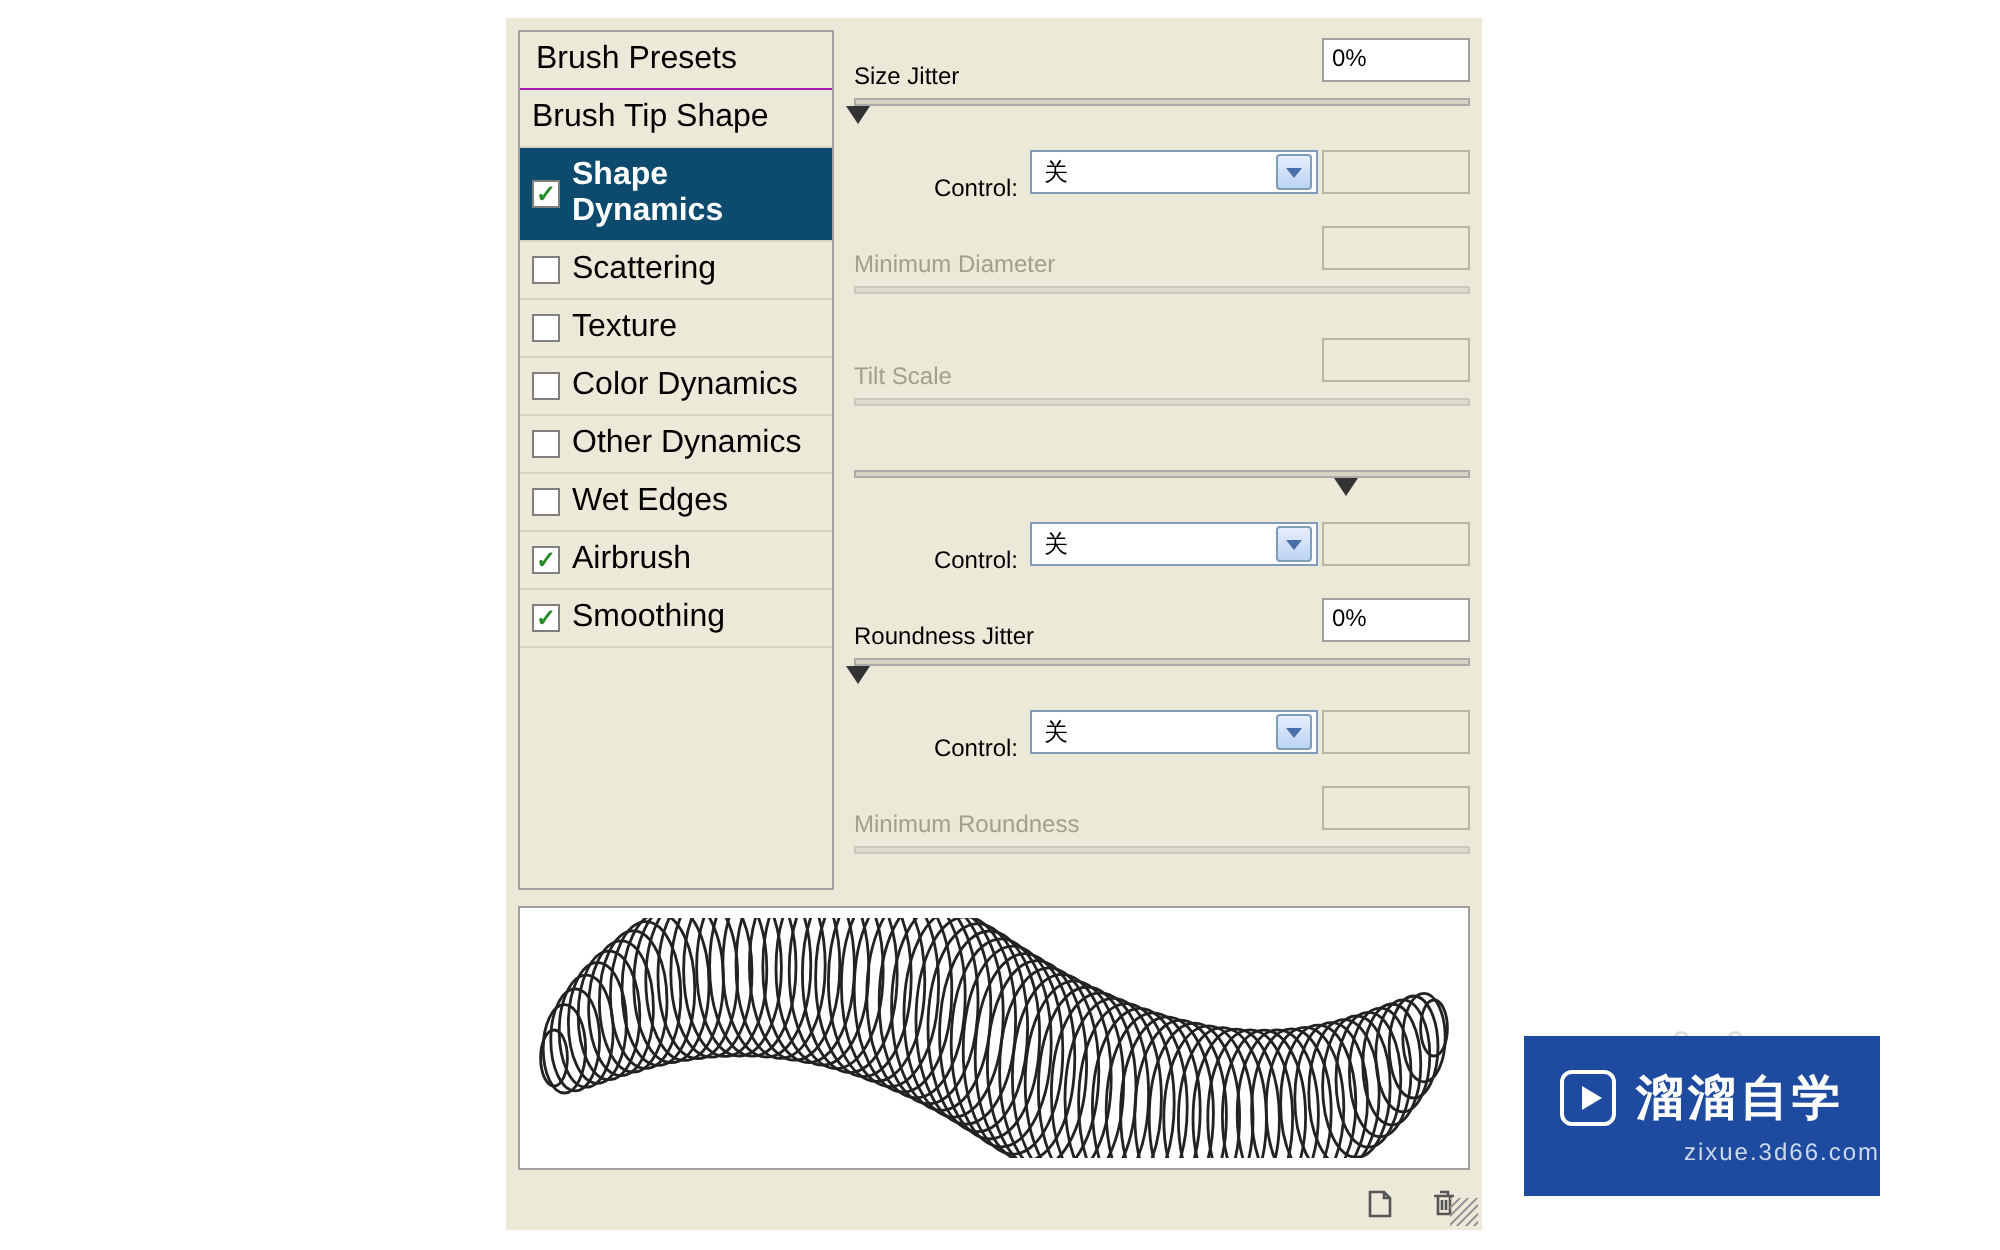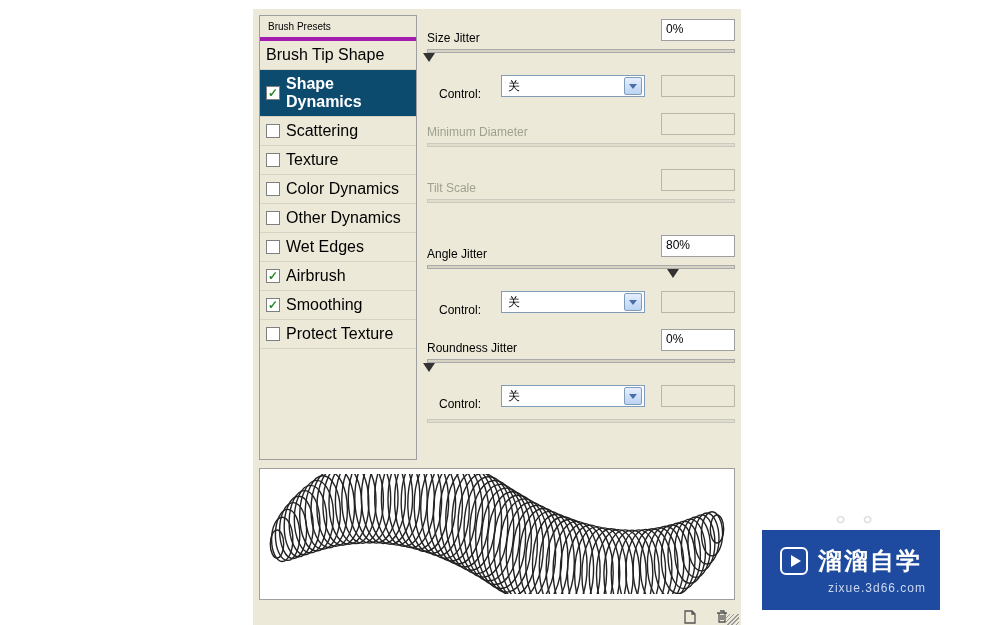--- a/index.html
+++ b/index.html
@@ -26,23 +26,23 @@
     padding: 0 0 4px 0;
   }
   .sidebar {
     width: 158px;
     margin: 6px 0 0 6px;
     border: 1px solid #9f9f9f;
     background: #ece9d8;
   }
   .sidebar-header {
     background: #ece9d8;
-    border-bottom: 4px solid #a21caf;
+    border-bottom: 1px solid #a21caf;
     padding: 5px 8px;
-    font-size: 10px;
+    font-size: 16px;
   }
   .sidebar-item {
     padding: 5px 8px 5px 6px;
     border-bottom: 1px solid #d6d3c3;
     display: flex;
     align-items: center;
     cursor: pointer;
     font-size: 16px;
   }
   .sidebar-item:last-child { border-bottom: none; }
@@ -108,21 +108,21 @@
     width: 0; height: 0;
     border-left: 6px solid transparent;
     border-right: 6px solid transparent;
     border-top: 9px solid #333;
   }
   .slider.disabled .slider-track { opacity: 0.5; }
   .control-row {
     display: flex;
     align-items: center;
     justify-content: flex-end;
-    gap: 16px;
+    gap: 2px;
     margin-bottom: 8px;
   }
   .control-row .setting-label { margin-right: 4px; }
   .dropdown {
     width: 144px;
     height: 22px;
     border: 1px solid #7f9db9;
     background: #fff;
     display: flex;
     align-items: center;
@@ -170,41 +170,41 @@
   }
   .footer-icon {
     width: 18px; height: 18px;
     color: #666;
     display:flex;align-items:center;justify-content:center;
     font-size:14px;
   }
   .watermark {
     position: absolute;
     right: 60px;
-    bottom: 15px;
+    bottom: 27px;
     width: 178px;
     height: 80px;
     background: #1e4ba0;
     color: #fff;
     display: flex;
     flex-direction: column;
     align-items: center;
     justify-content: center;
     font-size: 13px;
   }
   .wm-main { display:flex;align-items:center;gap:10px;}
   .wm-play {
     width: 28px;height:28px;border:2px solid #fff;border-radius:6px;
     display:flex;align-items:center;justify-content:center;
   }
   .wm-play::after{
     content:"";border-left:10px solid #fff;border-top:6px solid transparent;border-bottom:6px solid transparent;margin-left:3px;
   }
   .wm-text { font-size: 24px; font-weight:bold; letter-spacing:2px;}
-  .wm-url { font-size: 12px; letter-spacing:1px; margin-top:4px; align-self:flex-end; margin-right:14px; color:#cbd9ef;text-align:right;}
+  .wm-url { font-size: 12px; letter-spacing:1px; margin-top:4px; align-self:flex-end; color:#cbd9ef;text-align:right;}
   .panel-resize {
     position:absolute;right:2px;bottom:2px;width:14px;height:14px;
     background:repeating-linear-gradient(135deg,#999 0 1px,transparent 1px 3px);
   }
   .ghost-eyes {
     position:absolute; left: 835px; top: 510px; color:#ddd; font-size:28px; letter-spacing:4px;
   }
 </style>
 </head>
 <body>
@@ -242,24 +242,20 @@
         <span class="checkbox"></span>
         <span>Wet Edges</span>
       </div>
       <div class="sidebar-item">
         <span class="checkbox checked"></span>
         <span>Airbrush</span>
       </div>
       <div class="sidebar-item">
         <span class="checkbox checked"></span>
         <span>Smoothing</span>
-      </div>
-      <div class="sidebar-item">
-        <span class="checkbox"></span>
-        <span>Protect Texture</span>
       </div>
       <div class="sidebar-spacer"></div>
     </div>
 
     <div class="settings">
 
       <div class="setting-row">
         <span class="setting-label">Size Jitter</span>
         <div class="value-box">0%</div>
       </div>
@@ -288,24 +284,20 @@
       <div class="setting-row">
         <span class="setting-label disabled">Tilt Scale</span>
         <div class="small-box"></div>
       </div>
       <div class="slider disabled">
         <div class="slider-track"></div>
       </div>
 
       <div style="height:10px"></div>
 
-      <div class="setting-row">
-        <span class="setting-label">Angle Jitter</span>
-        <div class="value-box">80%</div>
-      </div>
       <div class="slider">
         <div class="slider-track"></div>
         <div class="slider-thumb" style="left:calc(80% - 6px)"></div>
       </div>
 
       <div class="control-row">
         <span class="setting-label">Control:</span>
         <div class="dropdown">
           <span>关</span>
           <span class="dropdown-arrow"></span>
@@ -324,20 +316,24 @@
 
       <div class="control-row">
         <span class="setting-label">Control:</span>
         <div class="dropdown">
           <span>关</span>
           <span class="dropdown-arrow"></span>
         </div>
         <div class="small-box"></div>
       </div>
 
+      <div class="setting-row">
+        <span class="setting-label disabled">Minimum Roundness</span>
+        <div class="small-box"></div>
+      </div>
       <div class="slider disabled">
         <div class="slider-track"></div>
       </div>
 
     </div>
   </div>
 
   <div class="preview">
     <svg width="470" height="120" viewBox="0 0 470 120">
       <defs>

